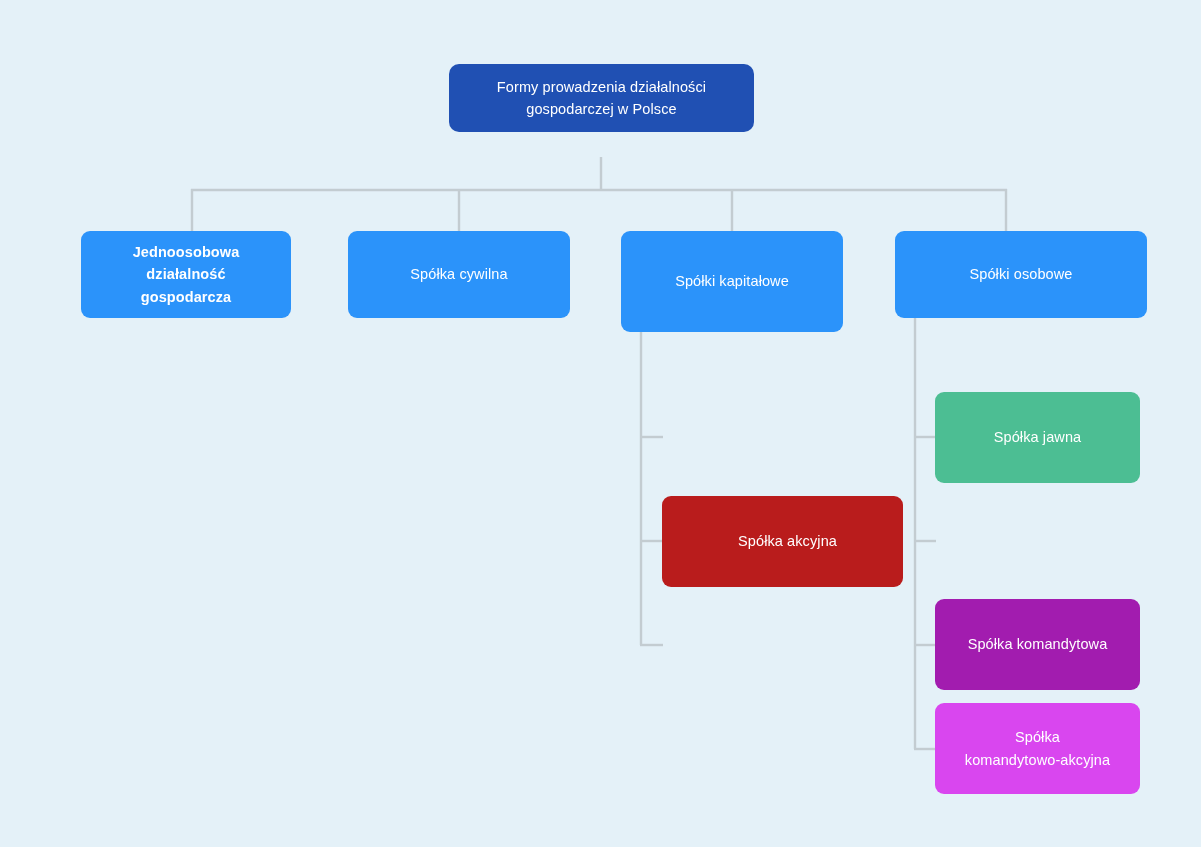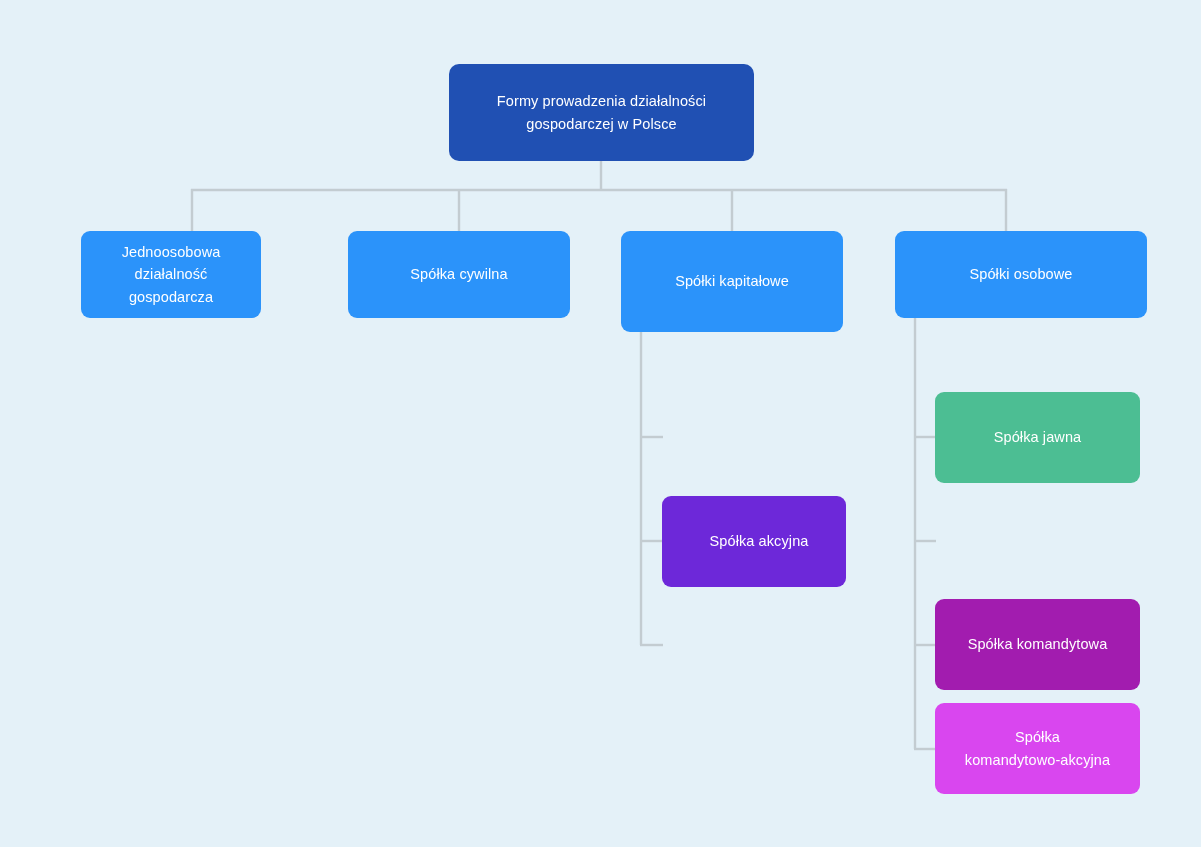--- a/index.html
+++ b/index.html
@@ -92,44 +92,44 @@
       <line x1="640" y1="645" x2="663" y2="645"></line>
 
       <line x1="915" y1="318" x2="915" y2="749"></line>
       <line x1="914" y1="437" x2="936" y2="437"></line>
       <line x1="914" y1="541" x2="936" y2="541"></line>
       <line x1="914" y1="645" x2="936" y2="645"></line>
       <line x1="914" y1="749" x2="936" y2="749"></line>
     </g>
   </svg>
 
-  <div class="node node-root" style="left: 449px; top: 64px; width: 305px; height: 97px; background: rgb(32, 80, 179); color: rgb(255, 255, 255);">
+  <div class="node node-root" style="left: 449px; top: 64px; width: 305px; height: 68px; background: rgb(32, 80, 179); color: rgb(255, 255, 255);">
     <span class="node-label">Formy prowadzenia działalności
 gospodarczej w Polsce</span>
   </div>
 
-  <div class="node node-branch" style="left: 81px; top: 231px; width: 180px; height: 87px; background: rgb(43, 147, 250); color: rgb(255, 255, 255);">
+  <div class="node node-branch" style="left: 81px; top: 231px; width: 210px; height: 87px; background: rgb(43, 147, 250); color: rgb(255, 255, 255); font-weight: bold;">
     <span class="node-label">Jednoosobowa działalność
 gospodarcza</span>
   </div>
 
   <div class="node node-branch" style="left: 348px; top: 231px; width: 222px; height: 87px; background: rgb(43, 147, 250); color: rgb(255, 255, 255);">
     <span class="node-label">Spółka cywilna</span>
   </div>
 
   <div class="node node-branch" style="left: 621px; top: 231px; width: 222px; height: 101px; background: rgb(43, 147, 250); color: rgb(255, 255, 255);">
     <span class="node-label">Spółki kapitałowe</span>
   </div>
 
   <div class="node node-branch" style="left: 895px; top: 231px; width: 252px; height: 87px; background: rgb(43, 147, 250); color: rgb(255, 255, 255);">
     <span class="node-label">Spółki osobowe</span>
   </div>
 
 
-  <div class="node node-leaf" style="left: 662px; top: 496px; width: 184px; height: 91px; background: #6d28d9; color: rgb(255, 255, 255); padding-left: 24px;">
+  <div class="node node-leaf" style="left: 662px; top: 496px; width: 241px; height: 91px; background: #b91c1c; color: rgb(255, 255, 255); padding-left: 24px;">
     <span class="node-label">Spółka akcyjna</span>
   </div>
 
 
   <div class="node node-leaf" style="left: 935px; top: 392px; width: 205px; height: 91px; background: rgb(76, 190, 147); color: rgb(255, 255, 255);">
     <span class="node-label">Spółka jawna</span>
   </div>
 
 
   <div class="node node-leaf" style="left: 935px; top: 599px; width: 205px; height: 91px; background: #a21caf; color: rgb(255, 255, 255);">

